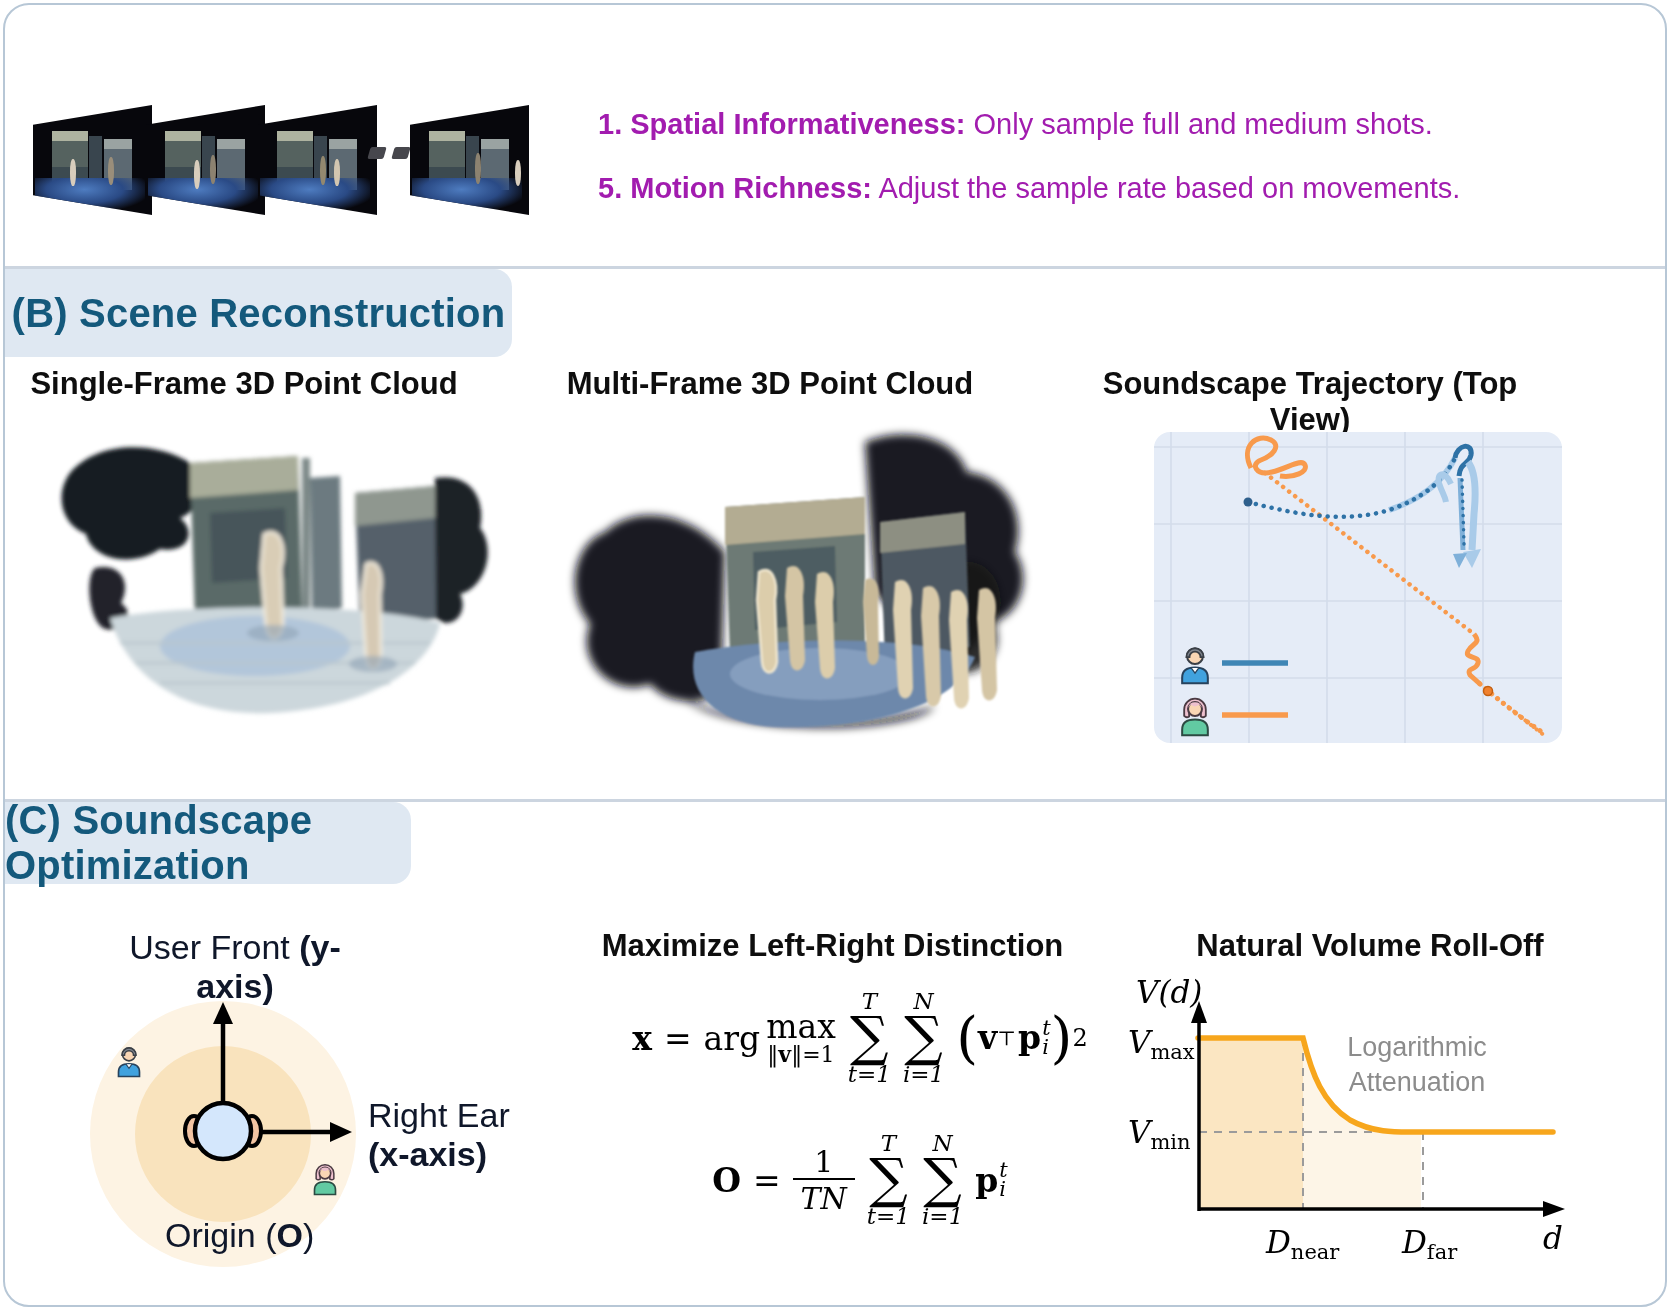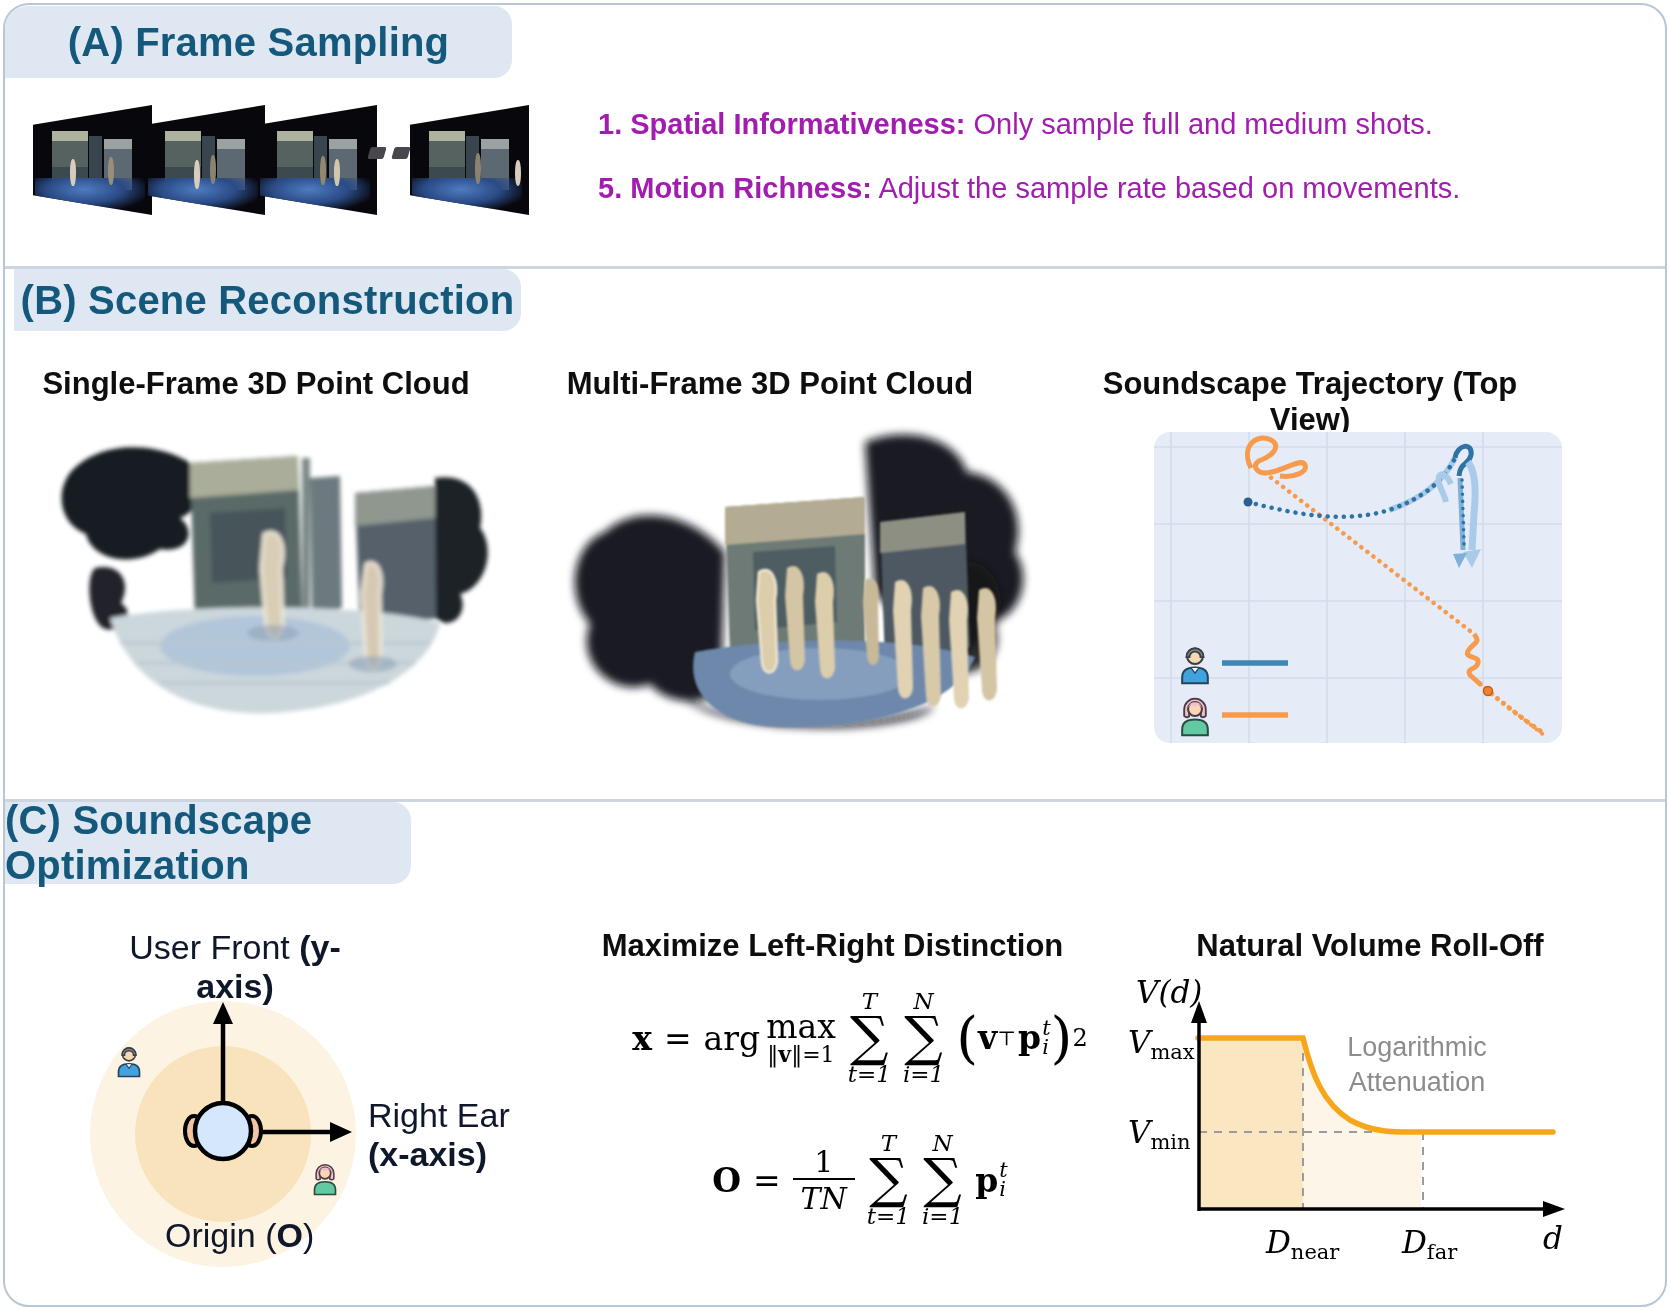--- a/index.html
+++ b/index.html
@@ -3,21 +3,21 @@
 <meta charset="utf-8">
 <style>
   html,body{margin:0;padding:0;background:#fff;}
   .canvas{position:relative;width:1670px;height:1310px;background:#fff;overflow:hidden;
           font-family:"Liberation Sans",sans-serif;color:#111;}
   .panel{position:absolute;inset:3px;border:2.5px solid #b7c7d6;border-radius:26px;background:#fff;}
   .divider{position:absolute;left:5px;right:5px;height:3px;background:#ccd5e0;}
   .sec-header{position:absolute;background:#dfe8f2;display:flex;align-items:center;justify-content:center;
               font-weight:bold;font-size:40px;color:#14597c;letter-spacing:.2px;}
   .hA{left:5px;top:6px;width:507px;height:72px;border-radius:22px 18px 18px 0;}
-  .hB{left:14px;top:269px;width:507px;height:62px;border-radius:0 18px 18px 0;}
+  .hB{left:5px;top:269px;width:507px;height:88px;border-radius:0 18px 18px 0;}
   .hC{left:5px;top:802px;width:406px;height:82px;border-radius:0 18px 18px 0;}
   
   .frame{position:absolute;width:119px;height:110px;clip-path:polygon(0 18%,100% 0,100% 100%,0 82%);background:#07070c;}
   .frame .lyr{position:absolute;}
   .f-wallL{left:16%;top:24%;width:30%;height:54%;background:linear-gradient(#aeb3a0 0 16%,#55625f 16% 60%,#3c4a50 60%);}
   .f-wallM{left:47%;top:28%;width:11%;height:46%;background:#39454e;}
   .f-wallR{left:60%;top:31%;width:23%;height:46%;background:linear-gradient(#9aa3a2 0 20%,#5c6972 20%);}
   .f-floor{left:2%;bottom:4%;width:92%;height:30%;
            background:radial-gradient(ellipse at 45% 35%,#4e7cc0 0%,#2a4a85 45%,rgba(8,12,28,0) 78%);}
   .f-fig{border-radius:45%;}
@@ -75,23 +75,20 @@
       <g id="person-woman">
         <path d="M6,46 v-6 C6,32 12,29 20,29 C28,29 34,32 34,40 v6 z" fill="#62caa2" stroke="#2c4a42" stroke-width="2.2"></path>
         <path d="M8.2,18 a11.8,11.8 0 0 1 23.6,0 v7 a4.2,4.2 0 0 1 -5.4,0.6 v-5 a6.8,6.8 0 0 0 -12.8,0 v5 a4.2,4.2 0 0 1 -5.4,-0.6 z" fill="#eec1cf" stroke="#4a3a42" stroke-width="2"></path>
         <circle cx="20" cy="17.5" r="7.6" fill="#f9d6b4" stroke="#4a3a42" stroke-width="2.2"></circle>
         <path d="M12.6,16 a7.6,7.6 0 0 1 14.8,0 l-2.6,-3.4 a7.5,7.5 0 0 1 -9.6,0 z" fill="#eec1cf" stroke="none"></path>
       </g>
     </defs>
   </svg>
 
   
-  <div class="sec-header hA">
-    <span>(A) Frame Sampling</span>
-  </div>
 
   
   <div class="frame" style="left:33px;top:105px;">
     <div class="lyr f-wallL"></div>
     <div class="lyr f-wallM"></div>
     <div class="lyr f-wallR"></div>
     <div class="lyr f-floor"></div>
     <div class="lyr f-fig" style="left:31%;top:49%;width:5%;height:25%;background:#d8cdbc;"></div>
     <div class="lyr f-fig" style="left:63%;top:47%;width:5%;height:26%;background:#9a8e7a;"></div>
   </div>
@@ -132,21 +129,21 @@
     <b>5. Motion Richness:</b><span> Adjust the sample rate based on movements.</span>
   </div>
 
   <div class="divider" style="top:266px;"></div>
 
   
   <div class="sec-header hB">
     <span>(B) Scene Reconstruction</span>
   </div>
 
-  <div class="col-title" style="left:36px;top:366px;width:440px;">Single-Frame 3D Point Cloud</div>
+  <div class="col-title" style="left:24px;top:366px;width:440px;">Single-Frame 3D Point Cloud</div>
   <div class="col-title" style="left:545px;top:366px;width:450px;">Multi-Frame 3D Point Cloud</div>
   <div class="col-title" style="left:1090px;top:366px;width:440px;">Soundscape Trajectory (Top View)</div>
 
   
   <svg style="position:absolute;left:40px;top:418px;" width="465" height="310" viewBox="0 0 465 310">
     <defs>
         <filter id="soft1" x="-20%" y="-20%" width="140%" height="140%">
           <feGaussianBlur stdDeviation="2"></feGaussianBlur>
         </filter>
       </defs>

